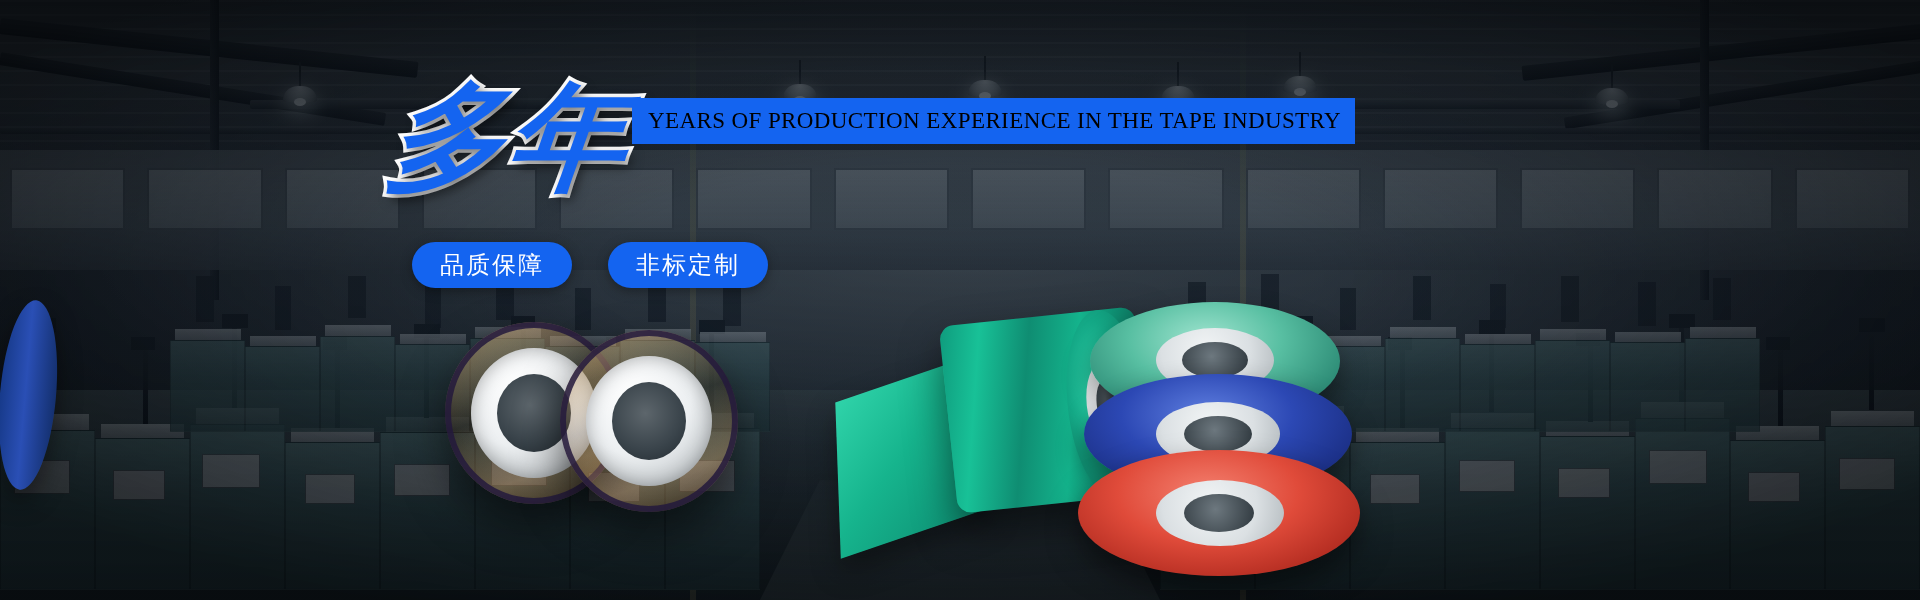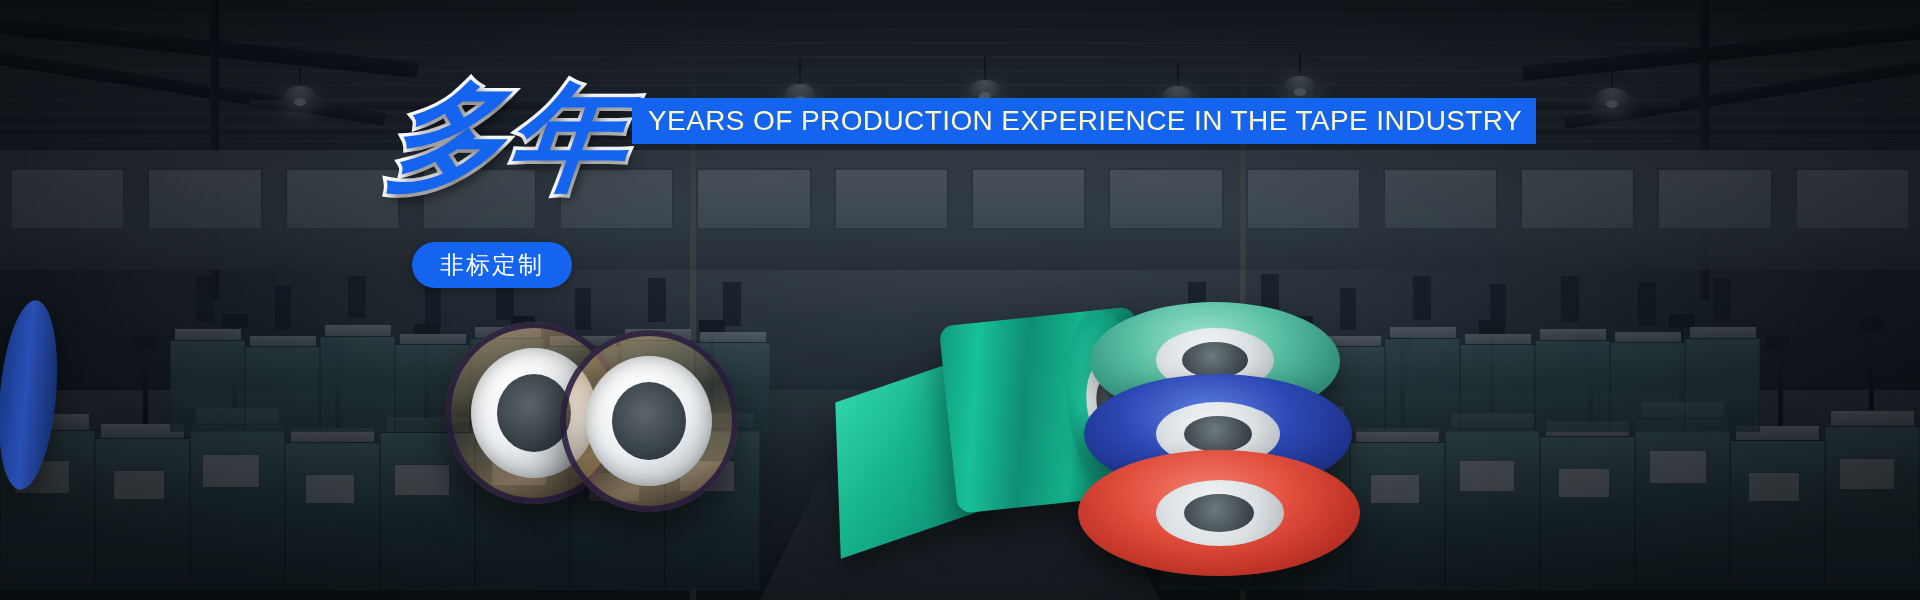--- a/index.html
+++ b/index.html
@@ -115,22 +115,22 @@
     text-shadow:5px 6px 12px rgba(0,0,0,.55);
     transform:skewX(-6deg);
   }
 
   .eng-bar {
     position:absolute; left:632px; top:98px; height:46px;
     background:#1464f0; display:flex; align-items:center;
     padding:0 14px 0 16px;
   }
   .eng-bar span {
-    color:#fef9c3; font-size:28px; letter-spacing:.4px; white-space:nowrap;
-    font-family:Liberation Sans, sans-serif; font-weight:500;
+    color:#000000; font-size:23px; letter-spacing:.4px; white-space:nowrap;
+    font-family:Liberation Serif, serif; font-weight:500;
   }
 
   .headline-sub {
     position:absolute; left:632px; top:143px;
     color:#ffffff; font-size:66px; line-height:1.08; font-weight:bold;
     letter-spacing:3px; white-space:nowrap;
     font-family:"DejaVu Sans","Liberation Sans",sans-serif;
     text-shadow:2px 3px 10px rgba(0,0,0,.6);
   }
 
@@ -573,17 +573,18 @@
   <div class="content">
 
     <div class="headline-cn">多年</div>
 
     <div class="eng-bar">
       <span>YEARS OF PRODUCTION EXPERIENCE IN THE TAPE INDUSTRY</span>
     </div>
 
 
     <div class="pills">
+      <div class="pill">品质保障</div>
       <div class="pill">非标定制</div>
     </div>
 
   </div>
 </div>
 
 </body></html>

